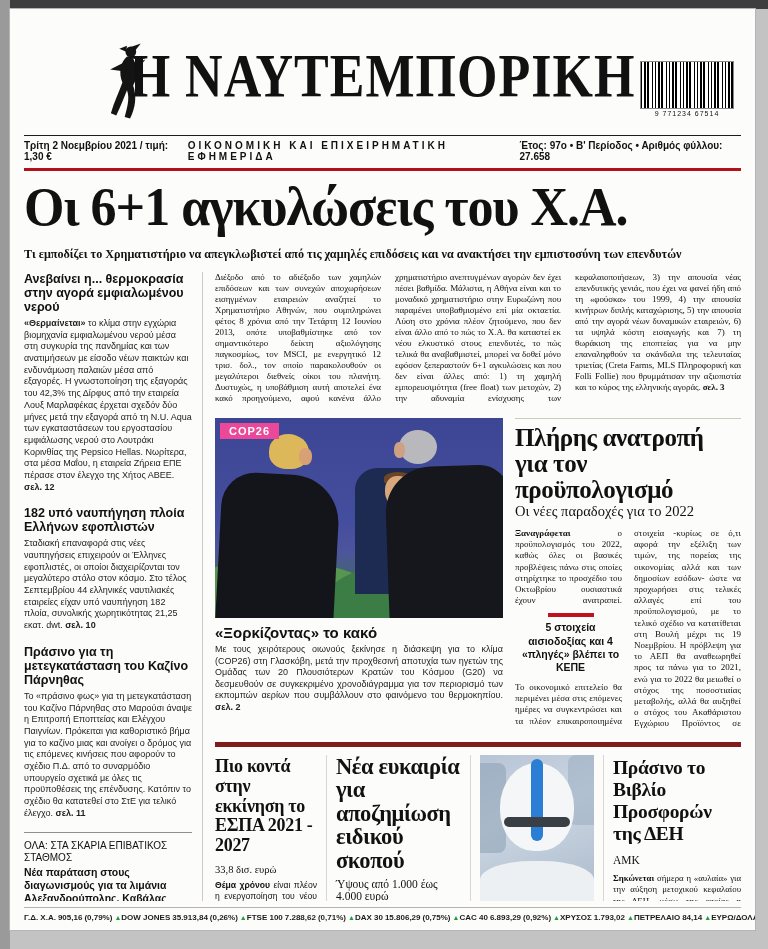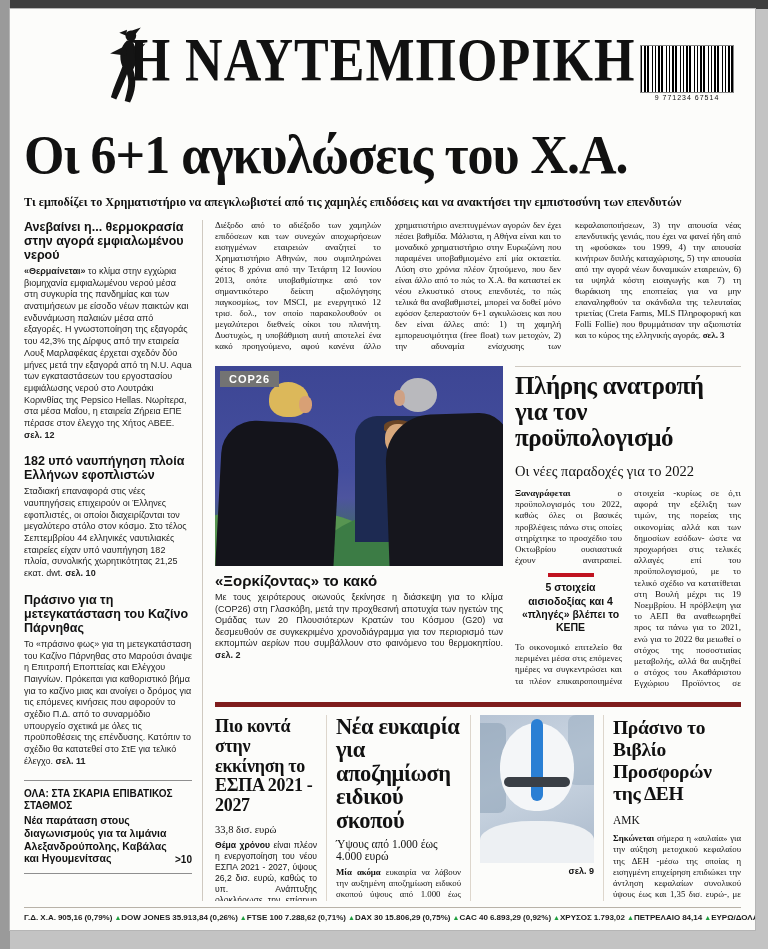--- a/index.html
+++ b/index.html
@@ -9,21 +9,21 @@
     font-family:"Liberation Sans", sans-serif;color:#111;
   }
   .top-strip{position:absolute;left:0;top:0;width:768px;height:9px;background:#3e3e3e;}
   .left-strip{position:absolute;left:0;top:0;width:10px;height:949px;background:#9a9a9a;}
   .page{
     position:absolute;left:10px;top:9px;width:745px;height:921px;
     background:#fcfcfa;overflow:hidden;box-shadow:0 0 0 1px #b5b5b5;
     display:flex;flex-direction:column;
   }
   
-  .masthead{position:relative;padding:14px 14px 0;}
+  .masthead{position:relative;padding:30px 14px 0;}
   .logo-row{position:relative;height:96px;}
   .hermes{position:absolute;left:80px;top:2px;}
   .np-title{
     position:absolute;left:0;right:0;top:8px;text-align:center;margin:0;
     font-family:"Liberation Serif", serif;font-weight:bold;font-size:52px;
     letter-spacing:1px;transform:scaleY(1.18);transform-origin:center 60%;
     white-space:nowrap;
   }
   .barcode{position:absolute;right:6px;top:22px;width:96px;text-align:center;}
   .barcode .bars{
@@ -51,37 +51,37 @@
     transform:scaleX(.9);transform-origin:0 50%;
   }
   
   .content{display:flex;gap:12px;padding:8px 14px 0;flex:1;overflow:hidden;}
   .sidebar{width:168px;flex:0 0 168px;border-right:1px solid #cfc9c0;padding-right:10px;}
   .sb-art{margin-bottom:13px;}
   .sb-art h3{margin:0 0 4px;font-size:12.5px;line-height:1.12;}
   .sb-art p{margin:0;font-size:9px;line-height:1.3;color:#222;}
   .pgref{font-weight:bold;}
   .idx{border-top:1px solid #8f8f8f;padding:7px 0 8px;}
-  .idx .kicker{font-size:10px;font-weight:bold;margin:0 0 2px;line-height:1.2;}
+  .idx .kicker{font-size:10px;font-weight:normal;margin:0 0 2px;line-height:1.2;}
   .idx .idx-row{display:flex;justify-content:flex-start;align-items:flex-end;gap:4px;}
   .idx .ttl{font-size:10.5px;font-weight:bold;line-height:1.2;margin:0;}
   .idx .pg{font-size:10px;font-weight:bold;white-space:nowrap;}
   .idx:last-child{border-bottom:1px solid #8f8f8f;}
   .main{flex:1;display:flex;flex-direction:column;overflow:hidden;}
   
   .lead-body{
     font-family:"Liberation Serif", serif;font-size:9px;line-height:11px;
     text-align:justify;column-count:3;column-gap:14px;height:138px;
     overflow:hidden;margin-bottom:8px;letter-spacing:-.1px;
   }
   
   .row-b{display:flex;gap:12px;margin-bottom:8px;}
   .cop{width:288px;flex:0 0 288px;margin:0;position:relative;}
   .badge{
-    position:absolute;top:5px;left:5px;z-index:2;background:#737373;color:#fff;
+    position:absolute;top:5px;left:5px;z-index:2;background:#ec4899;color:#fff;
     font-size:11px;font-weight:bold;letter-spacing:1px;padding:2px 9px;
   }
   .photo{position:relative;width:288px;height:200px;overflow:hidden;
     background:linear-gradient(180deg,#3d4694 0%,#444e9e 52%,#4d549e 66%,#46607f 76%,#3f6f62 84%);}
   .hill{position:absolute;border-radius:50%;}
   .hill1{left:-60px;bottom:-52px;width:240px;height:110px;background:#579551;}
   .hill2{right:-70px;bottom:-58px;width:260px;height:120px;background:#3c7c45;}
   .hill3{left:90px;bottom:-40px;width:180px;height:70px;background:#6aa55c;}
   .ph{position:absolute;}
   .b-body{left:4px;bottom:-6px;width:118px;height:150px;background:#14141b;border-radius:34px 48px 0 0;transform:rotate(3deg);}
@@ -94,21 +94,21 @@
   .m-hands{left:176px;top:112px;width:24px;height:15px;background:#d8a87c;border-radius:50%;}
   .g-body{right:-8px;bottom:-6px;width:124px;height:158px;background:#16161d;border-radius:46px 30px 0 0;transform:rotate(-2deg);}
   .g-head{right:66px;top:12px;width:38px;height:34px;background:#b9b9bd;border-radius:50%;}
   .g-face{right:98px;top:24px;width:11px;height:16px;background:#cfa184;border-radius:45%;}
   .cop figcaption{padding-top:6px;}
   .cap-title{margin:0 0 3px;font-size:15px;font-weight:bold;}
   .cap-text{margin:0;font-size:9px;line-height:1.28;text-align:justify;color:#222;}
   
   .budget{flex:1;border-top:1px solid #cfc9c0;padding-top:4px;overflow:hidden;}
   .budget h3{
-    margin:2px 0 12px;font-family:"Liberation Serif", serif;font-weight:bold;
+    margin:2px 0 0;font-family:"Liberation Serif", serif;font-weight:bold;
     font-size:25px;line-height:1.04;letter-spacing:-.4px;
   }
   .budget .subtitle{margin:0 0 8px;font-family:"Liberation Serif", serif;font-size:14.5px;}
   .budget-body{
     font-family:"Liberation Serif", serif;font-size:9px;line-height:11.2px;
     text-align:justify;column-count:2;column-gap:12px;height:206px;overflow:hidden;
   }
   .inset{
     display:inline-block;width:100%;margin:5px 0 4px;padding:2px 2px 4px;
     text-align:center;font-family:"Liberation Sans", sans-serif;
@@ -176,20 +176,25 @@
             <path d="M38 28 L54 22 L40 40 Z"></path>
           </g>
         </svg>
       </span>
       <h1 class="np-title">Η ΝΑΥΤΕΜΠΟΡΙΚΗ</h1>
       <div class="barcode">
         <div class="bars"></div>
         <div class="barcode-num">9 771234 67514</div>
       </div>
     </div>
+    <div class="dateline-row">
+      <span>Τρίτη 2 Νοεμβρίου 2021 / τιμή: 1,30 €</span>
+      <span class="tagline">ΟΙΚΟΝΟΜΙΚΗ ΚΑΙ ΕΠΙΧΕΙΡΗΜΑΤΙΚΗ ΕΦΗΜΕΡΙΔΑ</span>
+      <span>Έτος: 97ο • Β' Περίοδος • Αριθμός φύλλου: 27.658</span>
+    </div>
   </header>
 
   <section class="lead-sec">
     <h2 class="main-headline">Οι 6+1 αγκυλώσεις του Χ.Α.</h2>
     <p class="subhead">Τι εμποδίζει το Χρηματιστήριο να απεγκλωβιστεί από τις χαμηλές επιδόσεις και να ανακτήσει την εμπιστοσύνη των επενδυτών</p>
   </section>
 
   <div class="content">
 
     <aside class="sidebar">

